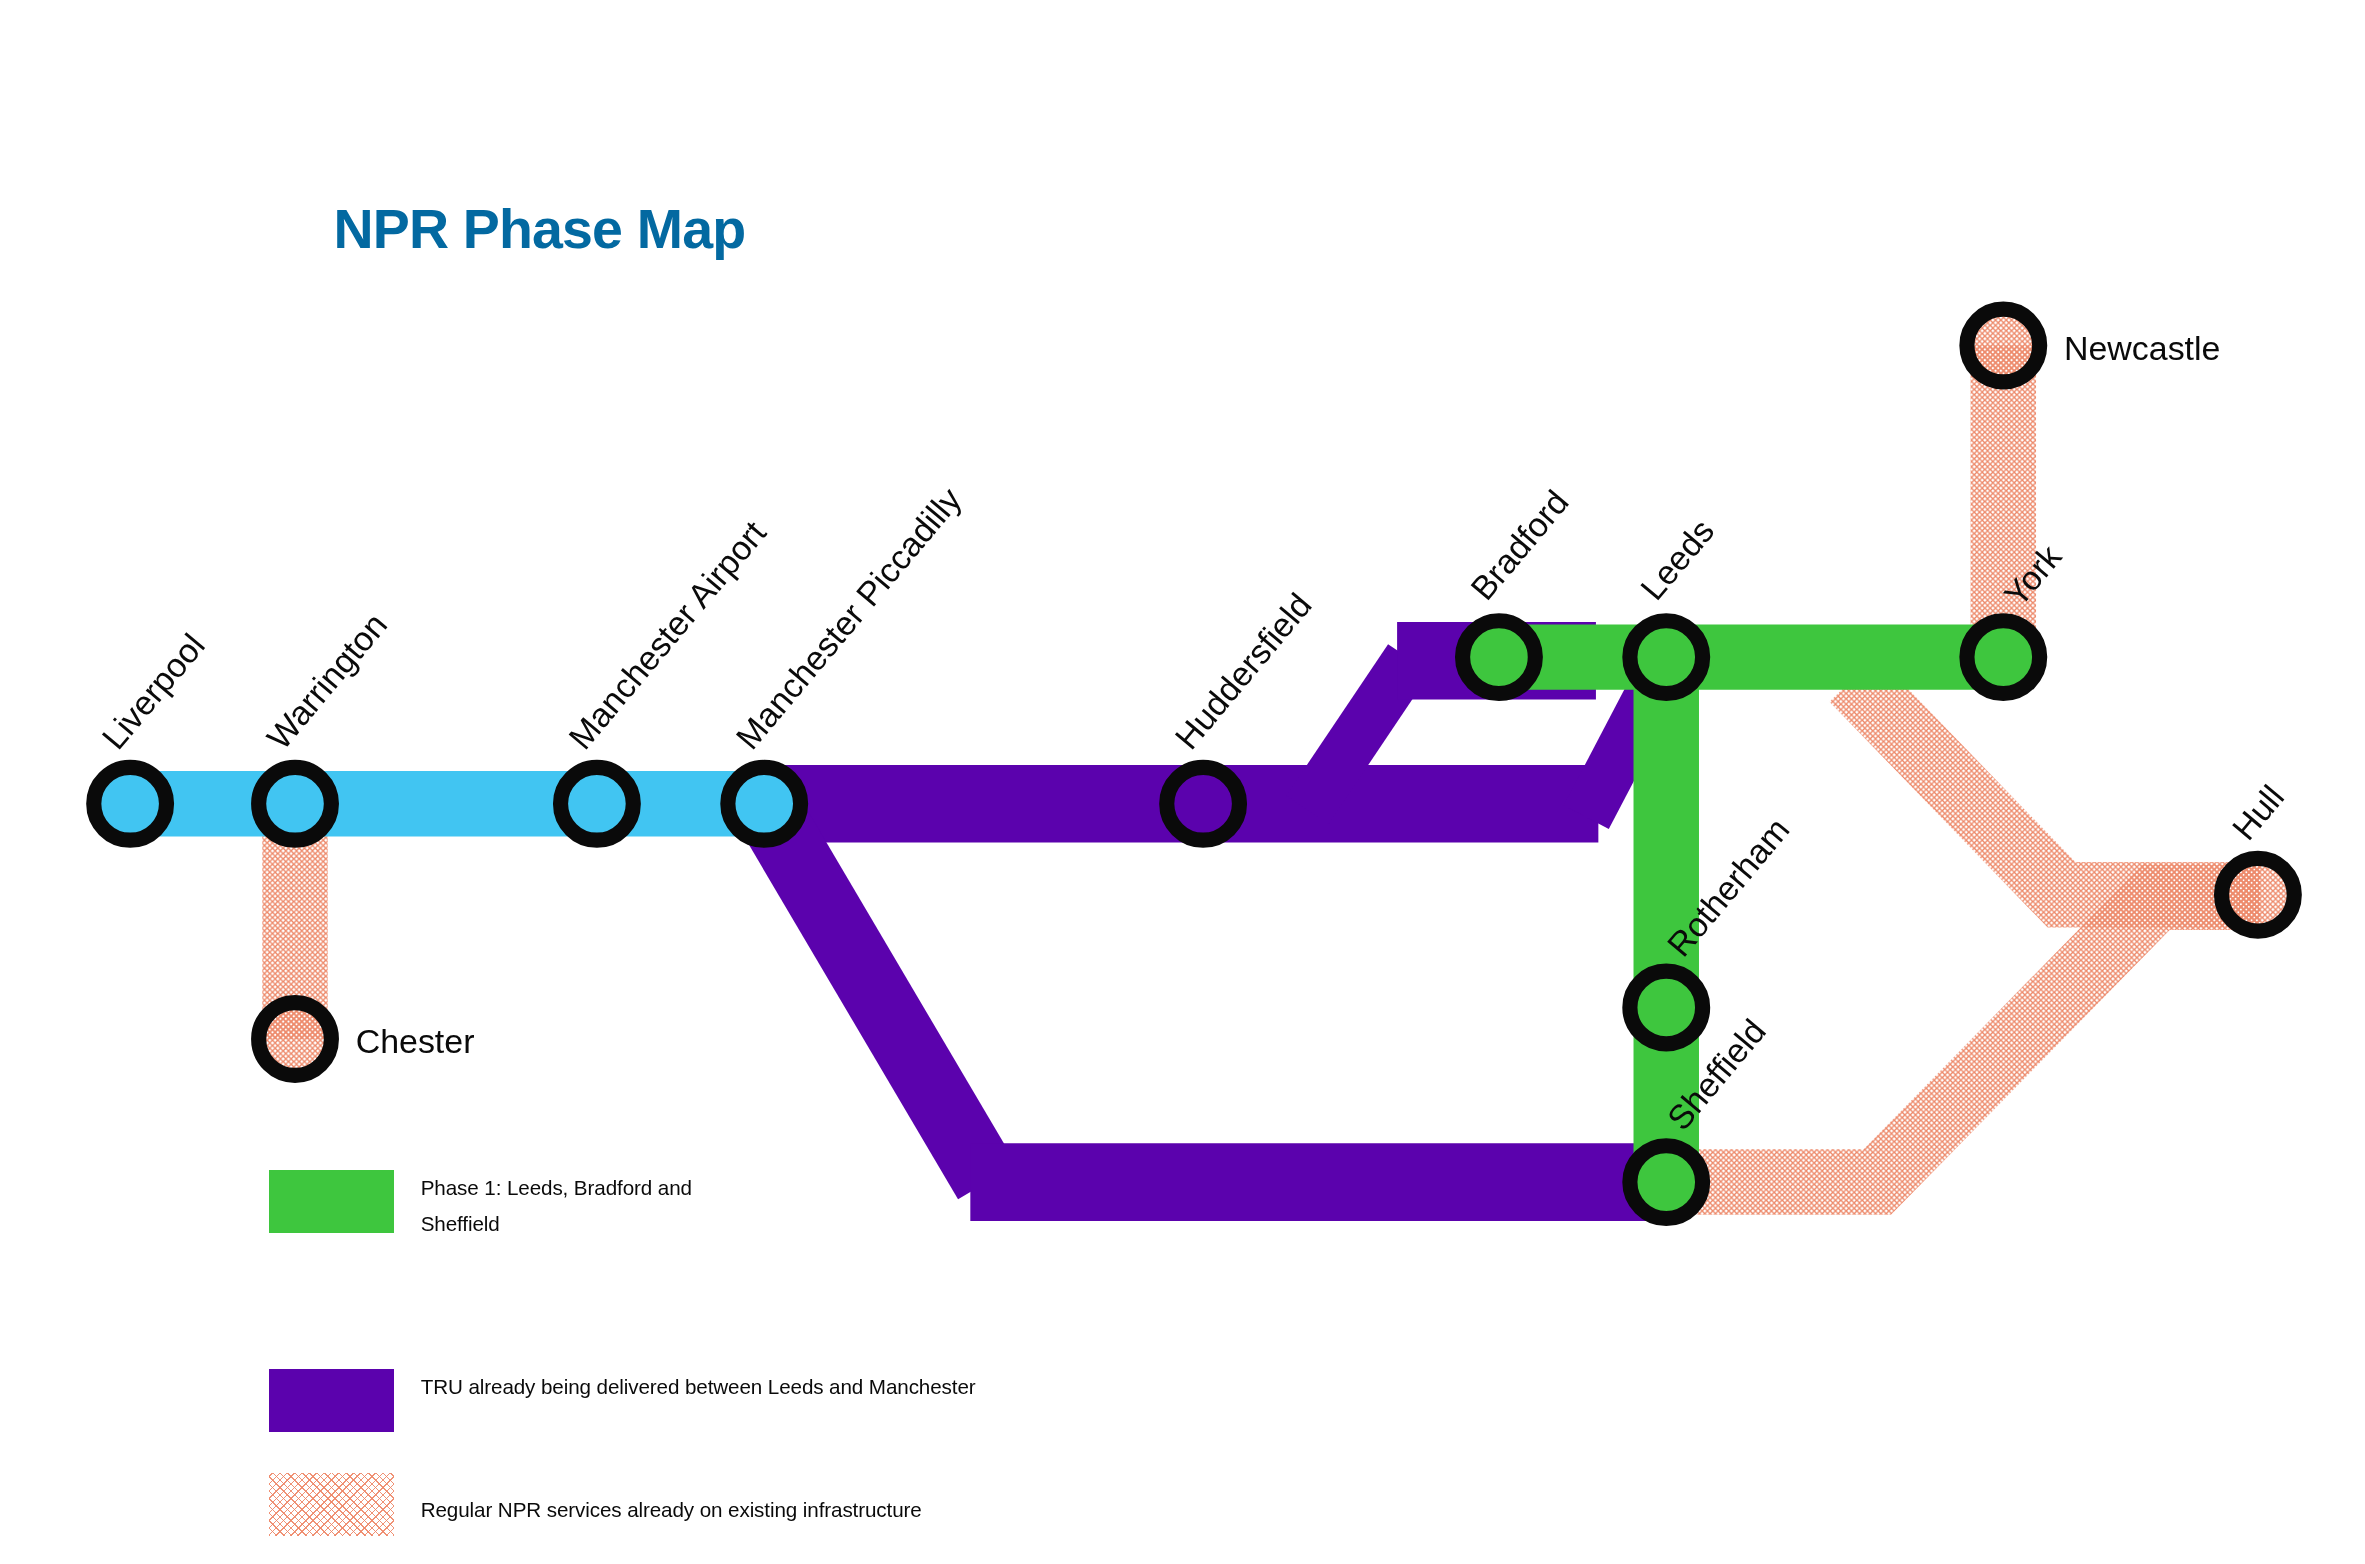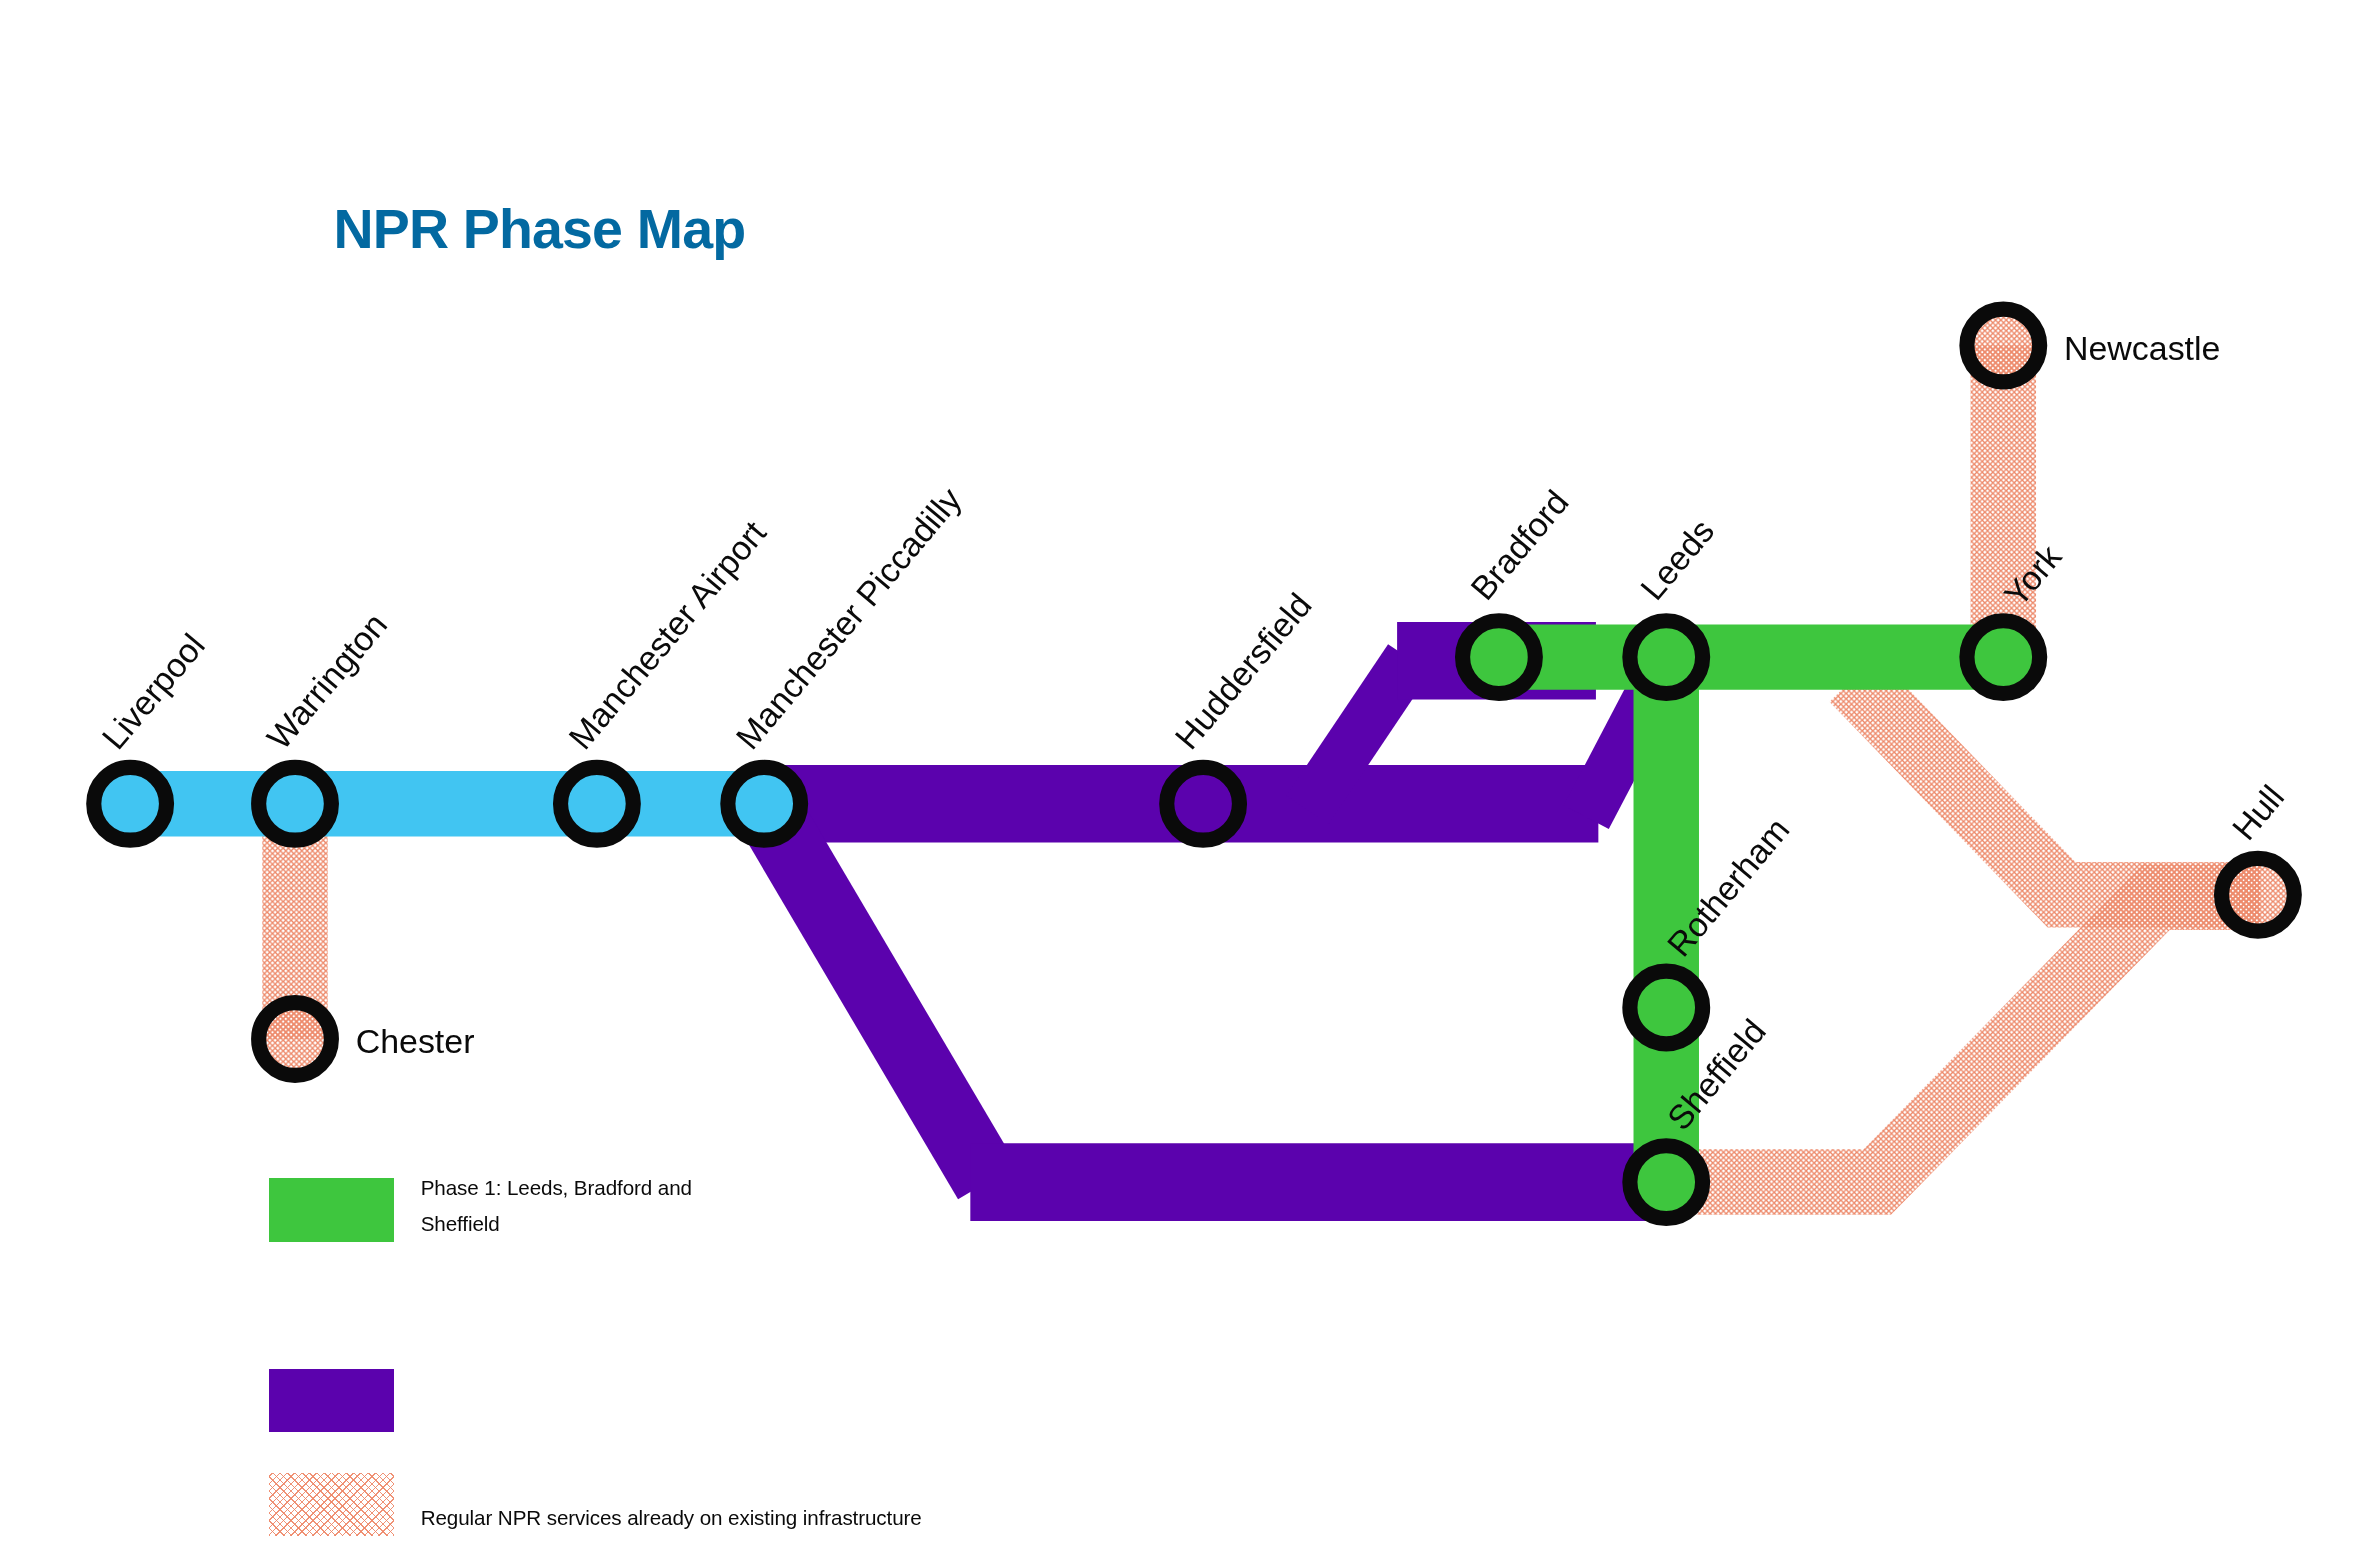--- a/index.html
+++ b/index.html
@@ -4,21 +4,21 @@
 <style>
   html,body{margin:0;padding:0;width:100%;height:100%;overflow:hidden;background:#ffffff;}
   .page{position:fixed;inset:0;background:#ffffff;font-family:"Liberation Sans",sans-serif;}
   svg.map{position:absolute;inset:0;width:100%;height:100%;}
   .map-title{
     position:absolute;left:14.1%;top:12.6%;
     font-weight:bold;font-size:3.55vh;letter-spacing:-0.015em;color:#0369a1;
     white-space:nowrap;
   }
   .legend{position:absolute;left:11.38%;top:0;width:60%;height:100%;pointer-events:none;}
-  .legend-row{position:absolute;display:flex;align-items:flex-end;}
+  .legend-row{position:absolute;display:flex;align-items:flex-start;}
   .legend-swatch{width:5.28vw;height:4.05vh;flex:0 0 auto;margin-right:1.13vw;}
   .legend-swatch.hatch{
     background-image:
       repeating-linear-gradient(45deg, rgba(238,134,102,0.9) 0 1px, rgba(255,255,255,0) 1px 5.2px),
       repeating-linear-gradient(-45deg, rgba(238,134,102,0.9) 0 1px, rgba(255,255,255,0) 1px 5.2px);
     background-color:#fff;
   }
   .legend-text{font-size:1.32vh;line-height:2.3vh;color:#0a0a0a;letter-spacing:-0.005em;white-space:nowrap;}
   .legend-row.single .legend-text{margin-top:1.25vh;}
 </style>
@@ -77,20 +77,21 @@
       <div class="legend-row" style="top: 74.8%;">
         <div class="legend-swatch" style="background: rgb(62, 198, 62);"></div>
         <div class="legend-text">
           <div>Phase 1: Leeds, Bradford and</div>
           <div>Sheffield</div>
         </div>
       </div>
       <div class="legend-row" style="top: 87.5%;">
         <div class="legend-swatch" style="background: rgb(91, 2, 173);"></div>
         <div class="legend-text">
+          <div>TRU already being delivered between Leeds and Manchester</div>
         </div>
       </div>
       <div class="legend-row single" style="top: 94.15%;">
         <div class="legend-swatch hatch"></div>
         <div class="legend-text">
           <div>Regular NPR services already on existing infrastructure</div>
         </div>
       </div>
     </div>
 </div>

